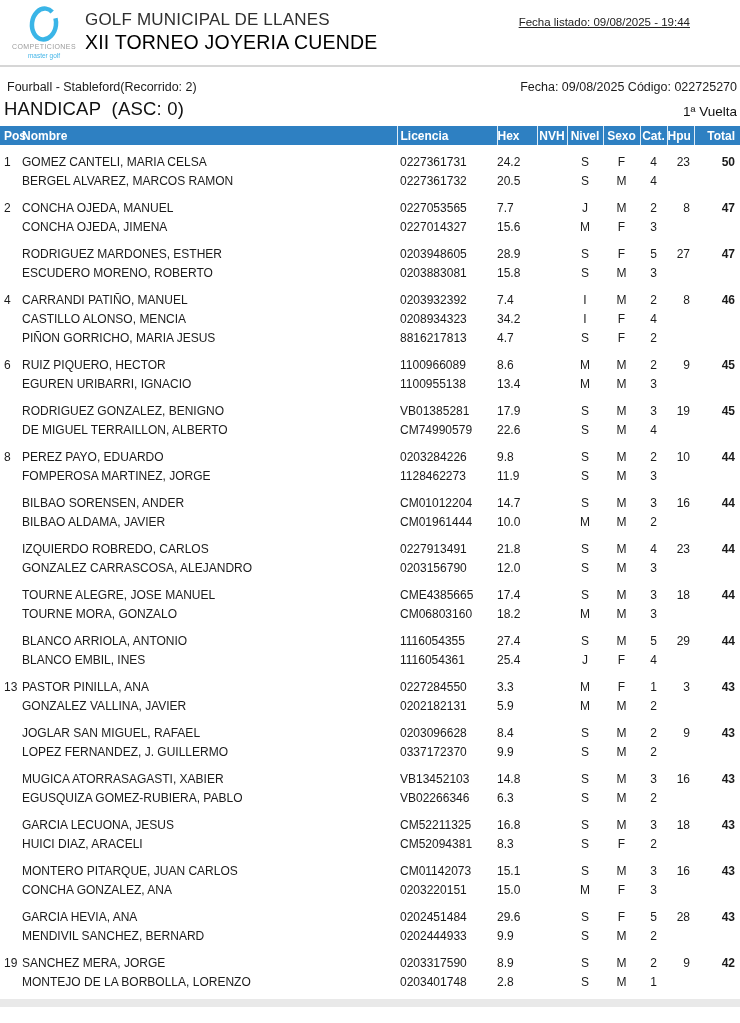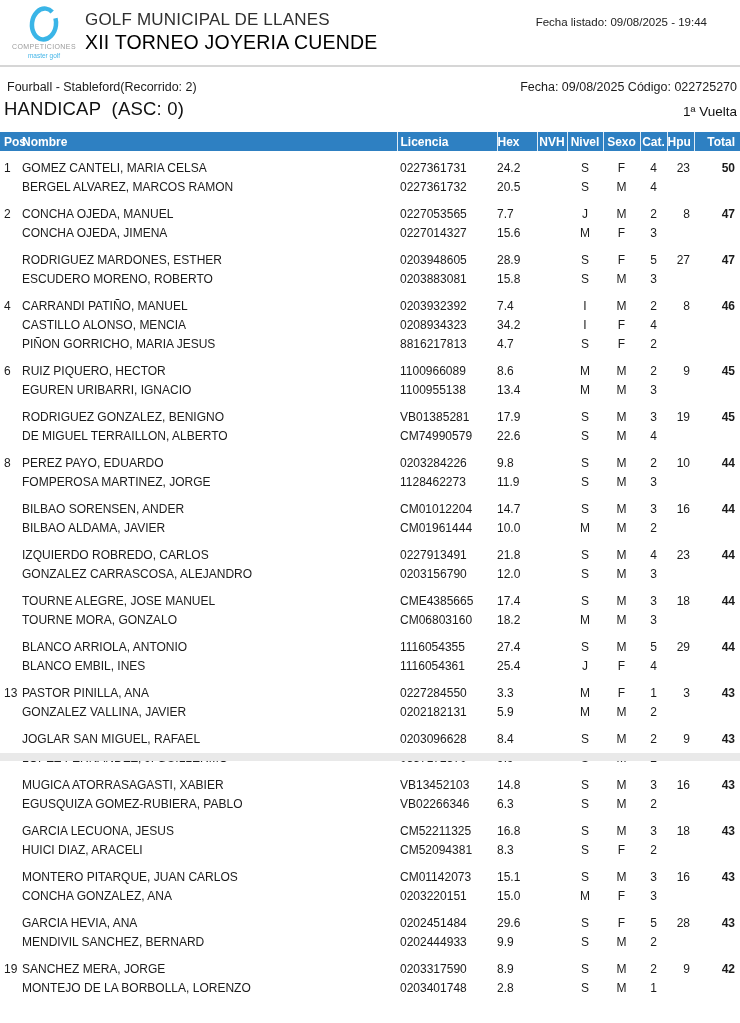--- a/index.html
+++ b/index.html
@@ -5,42 +5,42 @@
   * { box-sizing: border-box; }
   html, body { margin: 0; padding: 0; }
   body {
     width: 740px; height: 1023px;
     background: #ffffff;
     font-family: "Liberation Sans", sans-serif;
     color: #1b1b1b;
     position: relative;
     overflow: hidden;
   }
-  .page { position: relative; width: 740px; height: 761px; background: #fff; }
+  .page { position: relative; width: 740px; height: 1007px; background: #fff; }
 
   
   .masthead { position: relative; height: 67px; border-bottom: 2px solid #d6d6d6; }
   .logo { position: absolute; left: 12px; top: 5px; width: 64px; text-align: center; }
   .logo-ring-wrap { display: block; height: 38px; }
   .logo-brand { font-size: 7px; color: #9b9b9b; letter-spacing: 0.4px; margin-top: 0; }
   .logo-sub { font-size: 6.5px; color: #45b6e8; margin-top: 2px; }
   .titles { position: absolute; left: 85px; top: 9px; }
   .club-name { font-size: 17px; color: #2f2f2f; line-height: 21px; letter-spacing: 0.2px; }
   .tournament-name { font-size: 19.5px; color: #000000; line-height: 24px; letter-spacing: 0.2px; }
-  .listed-date { position: absolute; right: 33px; top: 16px; font-size: 11.5px; color: #222; }
+  .listed-date { position: absolute; right: 50px; top: 16px; font-size: 11.5px; color: #222; text-decoration: underline; }
 
   
   .meta-row {
     display: flex; justify-content: space-between;
     padding: 13px 3px 0 7px;
     font-size: 12.5px; line-height: 15px; color: #1b1b1b;
   }
   .ranking-row {
     display: flex; justify-content: space-between; align-items: flex-end;
-    padding: 0 3px 0 4px; margin-top: 3px; margin-bottom: 12px;
+    padding: 0 3px 0 4px; margin-top: 3px; margin-bottom: 6px;
   }
   .ranking-title { font-size: 18.5px; color: #111; white-space: pre; letter-spacing: 0.2px; }
   .round-label { font-size: 13.5px; color: #111; padding-bottom: 1px; }
 
   
   table.results { width: 740px; border-collapse: collapse; table-layout: fixed; }
   thead th {
     background: var(--header-blue, #2e80c2);
     color: #ffffff; font-weight: bold; font-size: 12px;
     height: 19px; padding: 0; vertical-align: middle; text-align: left;

